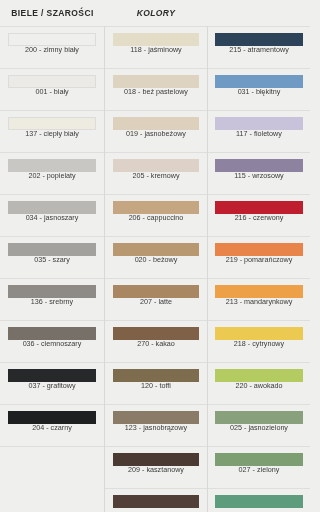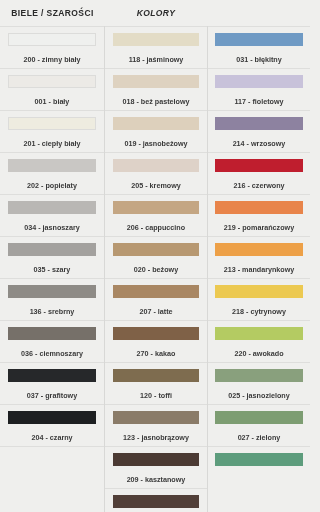--- a/index.html
+++ b/index.html
@@ -74,27 +74,26 @@
   .swatch {
     width: 84%;
     height: 13px;
     box-sizing: border-box;
   }
   .col-c .swatch { width: 86%; }
   .swatch.outlined {
     border: 1px solid #dcdcda;
   }
   .cell-label {
-    margin-top: 10px;
+    margin-top: 0;
     font-size: 7.2px;
     color: #3a3a3a;
     text-align: center;
     line-height: 1;
     white-space: nowrap;
-    font-weight: bold;
   }
 </style>
 </head>
 <body>
 
 <div id="palette-table">
 
   <div class="header-row">
     <div class="header-cell col1">BIELE / SZAROŚCI</div>
     <div class="header-cell col3">KOLORY</div>
@@ -105,21 +104,21 @@
         <div class="cell">
           <div class="swatch outlined" style="background: rgb(239, 240, 238);"></div>
           <div class="cell-label">200 - zimny biały</div>
         </div>
         <div class="cell">
           <div class="swatch outlined" style="background: rgb(236, 234, 230);"></div>
           <div class="cell-label">001 - biały</div>
         </div>
         <div class="cell">
           <div class="swatch outlined" style="background: rgb(238, 236, 224);"></div>
-          <div class="cell-label">201 - ciepły biały</div>
+          <div class="cell-label">137 - ciepły biały</div>
         </div>
         <div class="cell">
           <div class="swatch" style="background: rgb(201, 199, 196);"></div>
           <div class="cell-label">202 - popielaty</div>
         </div>
         <div class="cell">
           <div class="swatch" style="background: rgb(185, 183, 180);"></div>
           <div class="cell-label">034 - jasnoszary</div>
         </div>
         <div class="cell">
@@ -188,30 +187,34 @@
         <div class="cell">
           <div class="swatch" style="background: rgb(75, 58, 51);"></div>
           <div class="cell-label">209 - kasztanowy</div>
         </div>
         <div class="cell">
           <div class="swatch" style="background: rgb(81, 63, 56);"></div>
         </div>
       </div>
     <div class="column col-c">
         <div class="cell">
+          <div class="swatch" style="background: rgb(44, 67, 89);"></div>
+          <div class="cell-label">215 - atramentowy</div>
+        </div>
+        <div class="cell">
           <div class="swatch" style="background: rgb(111, 154, 196);"></div>
           <div class="cell-label">031 - błękitny</div>
         </div>
         <div class="cell">
           <div class="swatch" style="background: rgb(200, 194, 218);"></div>
           <div class="cell-label">117 - fioletowy</div>
         </div>
         <div class="cell">
           <div class="swatch" style="background: rgb(141, 130, 160);"></div>
-          <div class="cell-label">214 - wrzosowy</div>
+          <div class="cell-label">115 - wrzosowy</div>
         </div>
         <div class="cell">
           <div class="swatch" style="background: rgb(191, 30, 46);"></div>
           <div class="cell-label">216 - czerwony</div>
         </div>
         <div class="cell">
           <div class="swatch" style="background: rgb(232, 132, 74);"></div>
           <div class="cell-label">219 - pomarańczowy</div>
         </div>
         <div class="cell">

